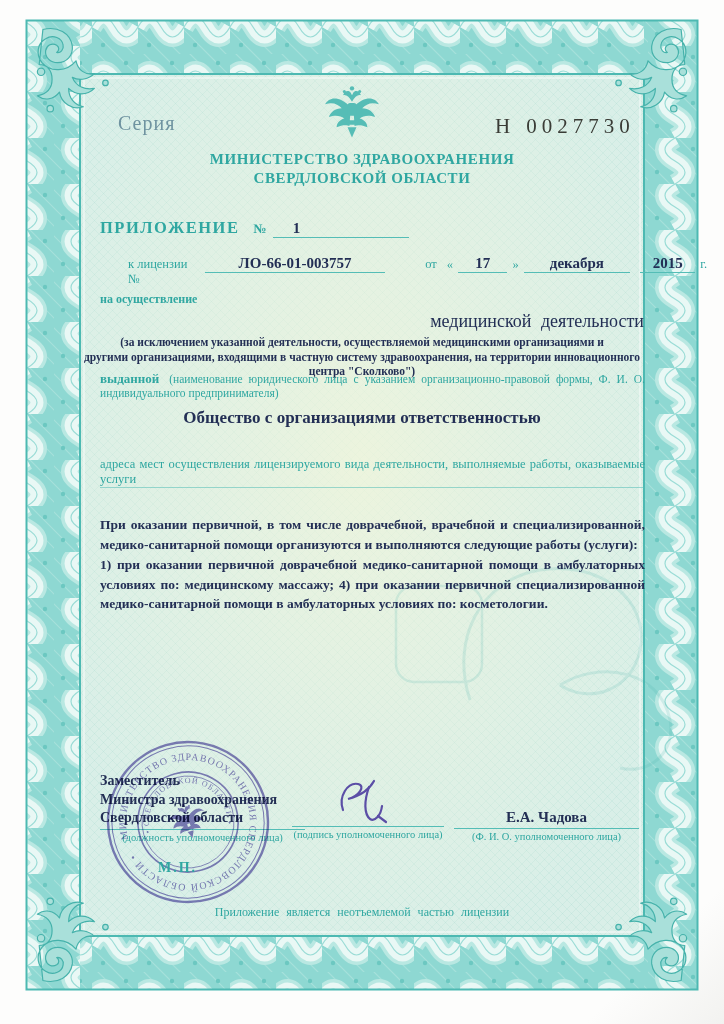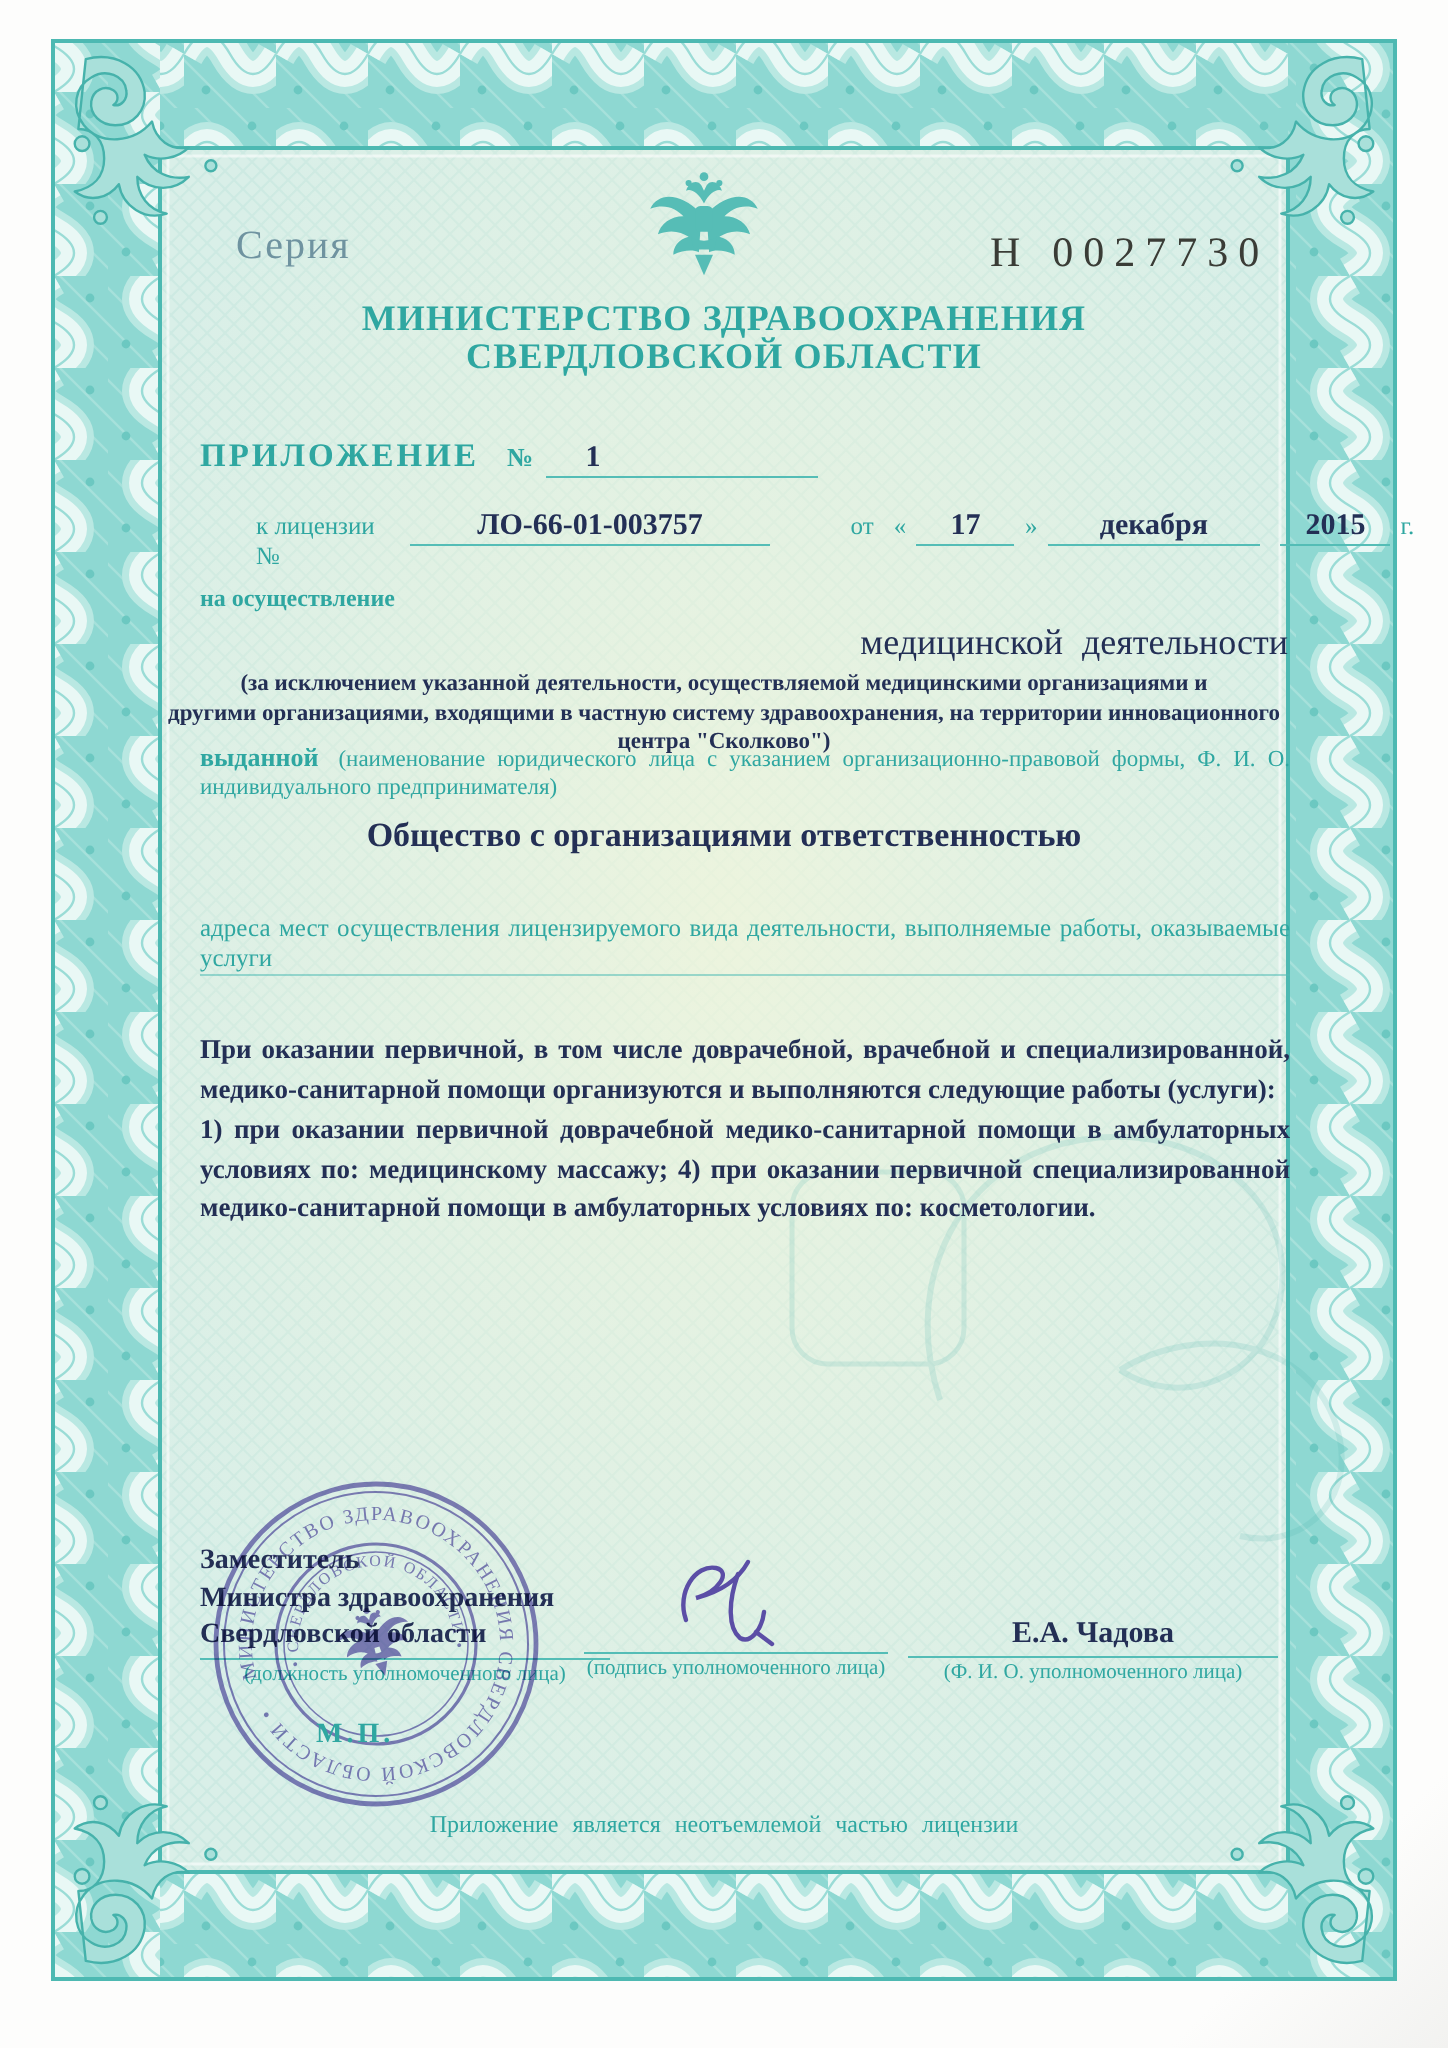--- a/index.html
+++ b/index.html
@@ -3,21 +3,21 @@
 <meta charset="utf-8">
 <style>
   html,body{margin:0;padding:0;background:#ffffff;}
   .page{position:relative;width:724px;height:1024px;background:linear-gradient(135deg,#fdfdfc 92%,#f2f2f0 100%);overflow:hidden;font-family:"Liberation Serif",serif;}
   .frame-svg{position:absolute;left:0;top:0;}
   .inner{position:absolute;left:80px;top:74px;width:564px;height:862px;}
   .abs{position:absolute;}
   .series{font-size:20px;color:#6f93a0;letter-spacing:1px;}
   .formnum{font-size:21px;color:#3a3c36;letter-spacing:5px;}
   .formnum .letter{margin-right:16px;letter-spacing:0;}
-  .ministry{width:100%;text-align:center;font-weight:bold;font-size:18px;line-height:18px;color:#2fa7a1;letter-spacing:0.6px;}
+  .ministry{width:100%;text-align:center;font-weight:bold;font-size:15px;line-height:18px;color:#2fa7a1;letter-spacing:0.6px;}
 
   .annex-row{display:flex;align-items:baseline;font-weight:bold;color:#2fa7a1;}
   .annex-label{font-size:16.5px;letter-spacing:1.5px;}
   .numero{font-size:13px;margin-left:14px;}
   .blank{display:inline-block;border-bottom:1.4px solid #54bdb6;text-align:center;}
   .blank > span{color:#232f55;font-weight:bold;}
 
   .lic-row{display:flex;align-items:baseline;font-size:12.5px;color:#2fa7a1;}
   .lic-row .blank{font-size:15px;}
   .small-gap{margin:0 5px;}

